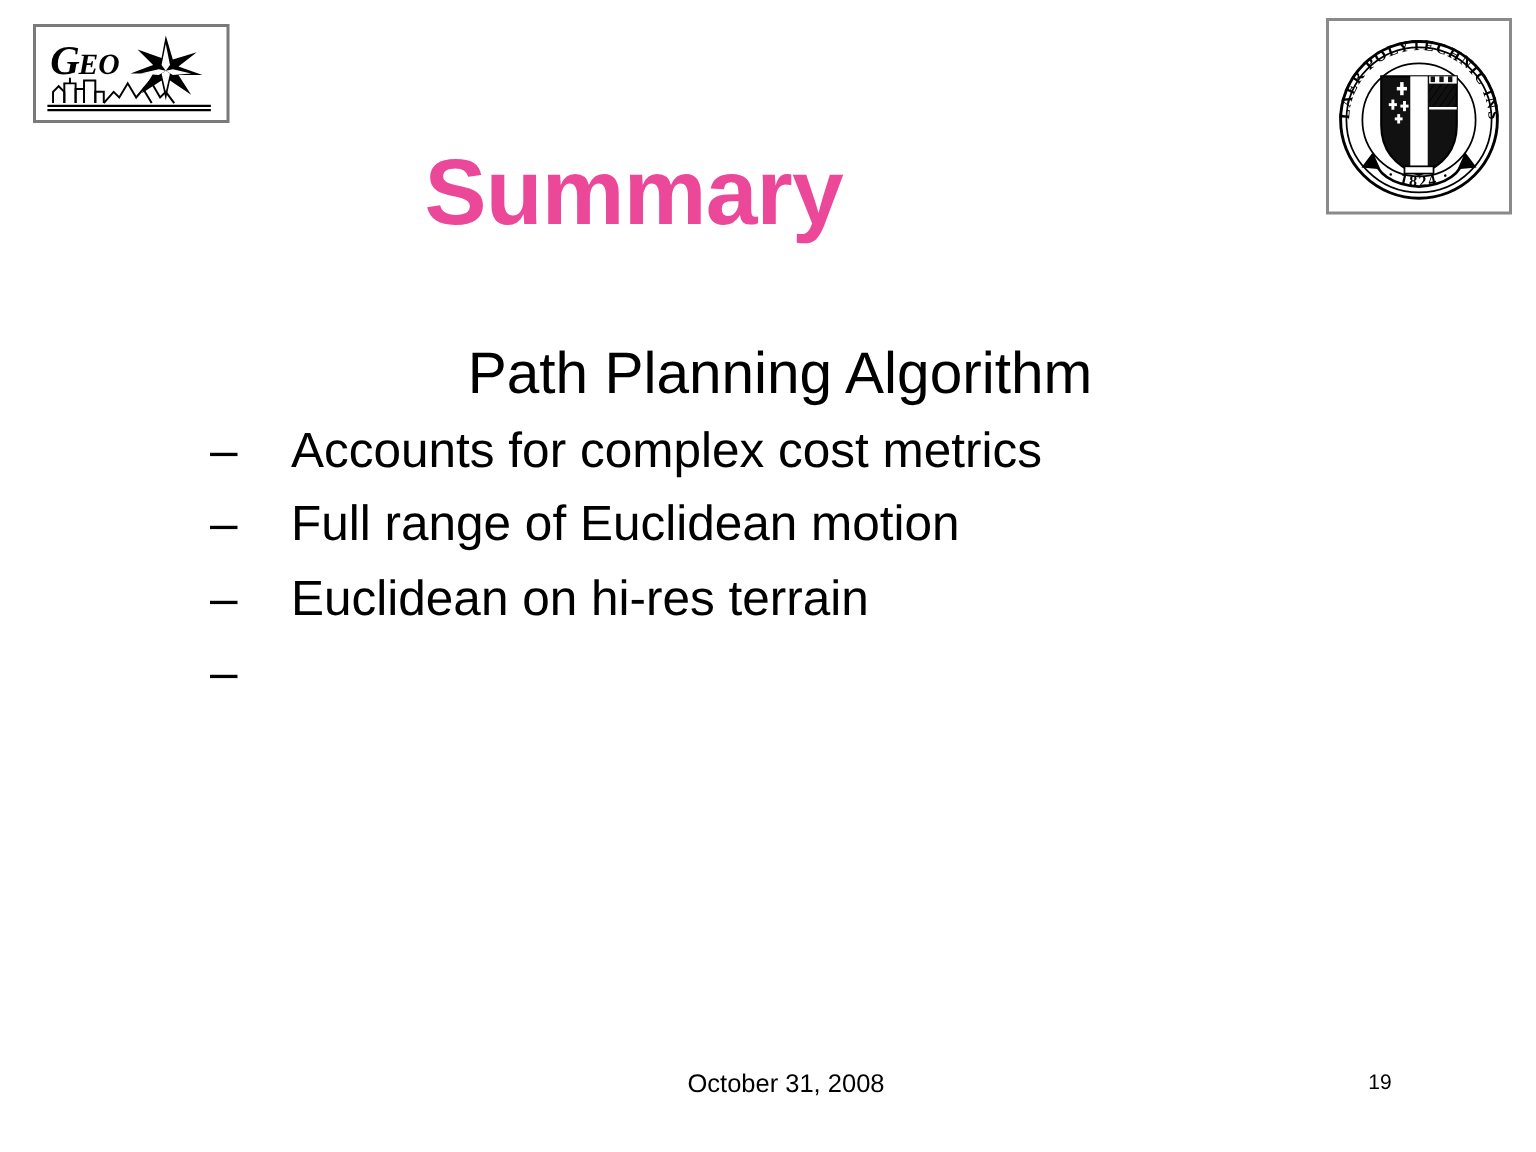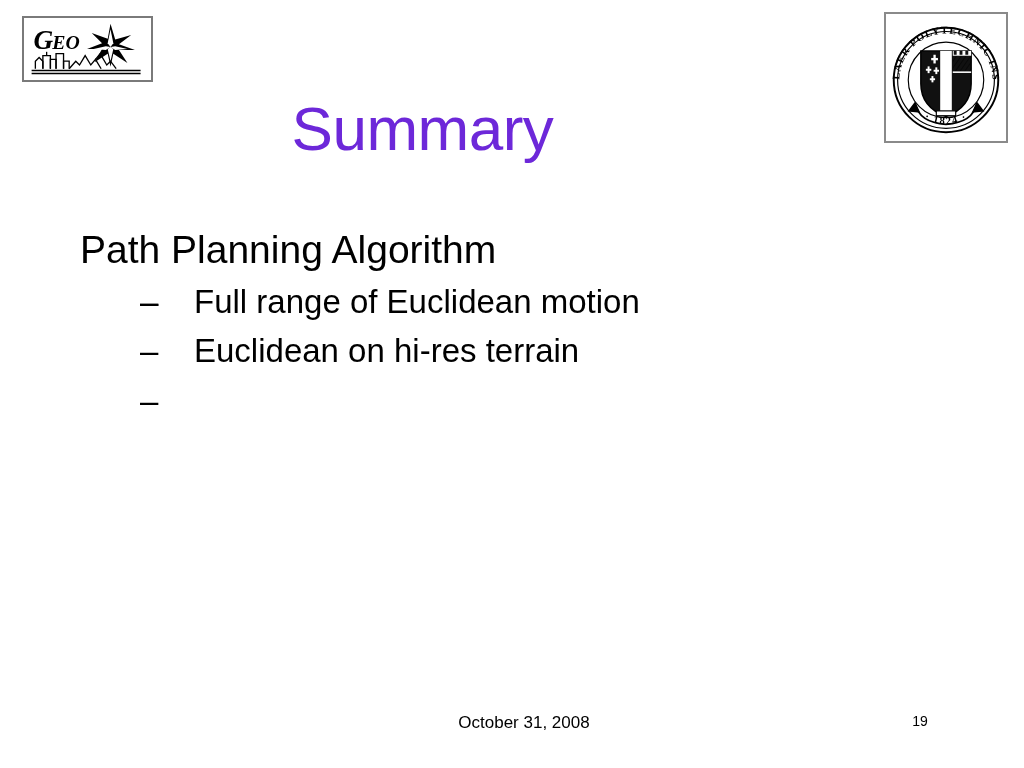--- a/index.html
+++ b/index.html
@@ -58,38 +58,39 @@
 
   
   .slide-title {
     position: absolute;
     left: 0;
     top: 96px;
     width: 845px;
     text-align: center;
     font-size: 62px;
     line-height: 1.05;
-    font-weight: normal;
+    font-weight: bold;
     letter-spacing: -0.5px;
-    color: #6d28d9;
+    color: #ec4899;
   }
 
   
   .body-content {
     position: absolute;
     left: 80px;
     top: 228px;
     width: 880px;
   }
   .level1 {
     font-size: 39px;
     line-height: 1.12;
     margin: 0 0 8px 0;
     padding: 0;
     white-space: nowrap;
+    text-align: center;
   }
   .level2-list {
     list-style: none;
     margin: 0;
     padding: 0;
   }
   .level2 {
     position: relative;
     font-size: 33px;
     line-height: 1.20;
@@ -222,20 +223,21 @@
     </svg>
   </div>
 
   <div class="slide-title">Summary</div>
 
   <div class="body-content">
     <div class="level1">Path Planning Algorithm</div>
     <ul class="level2-list">
       <li class="level2">
         <span class="dash">–</span>
+        <span>Accounts for complex cost metrics</span>
       </li>
       <li class="level2">
         <span class="dash">–</span>
         <span>Full range of Euclidean motion</span>
       </li>
       <li class="level2">
         <span class="dash">–</span>
         <span>Euclidean on hi-res terrain</span>
       </li>
       <li class="level2 wrap">

